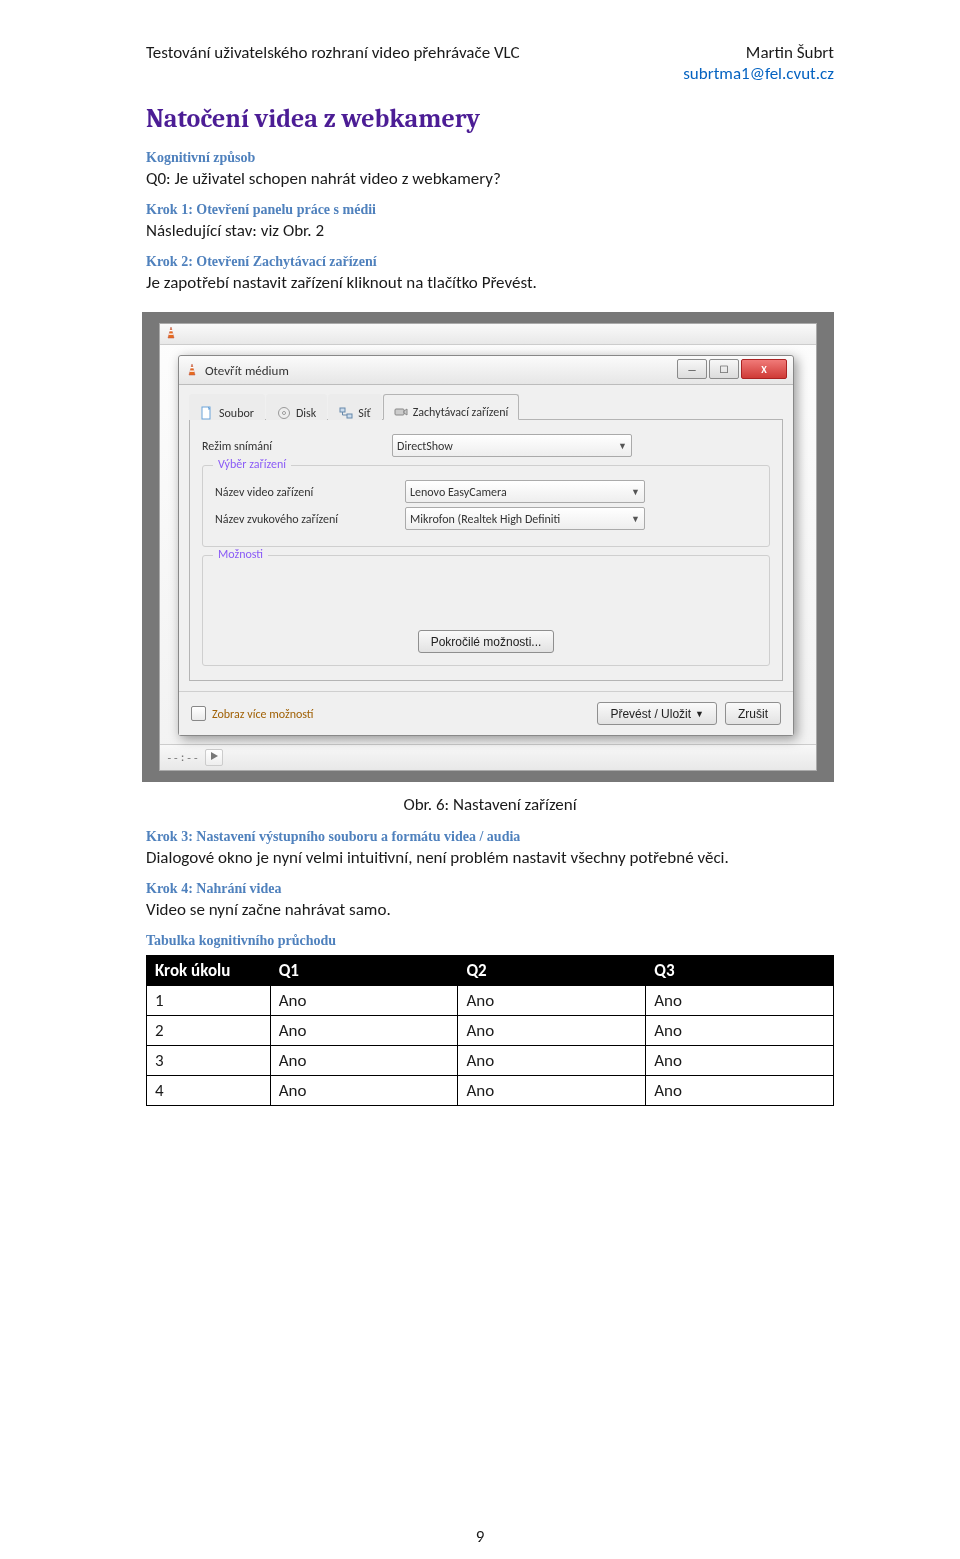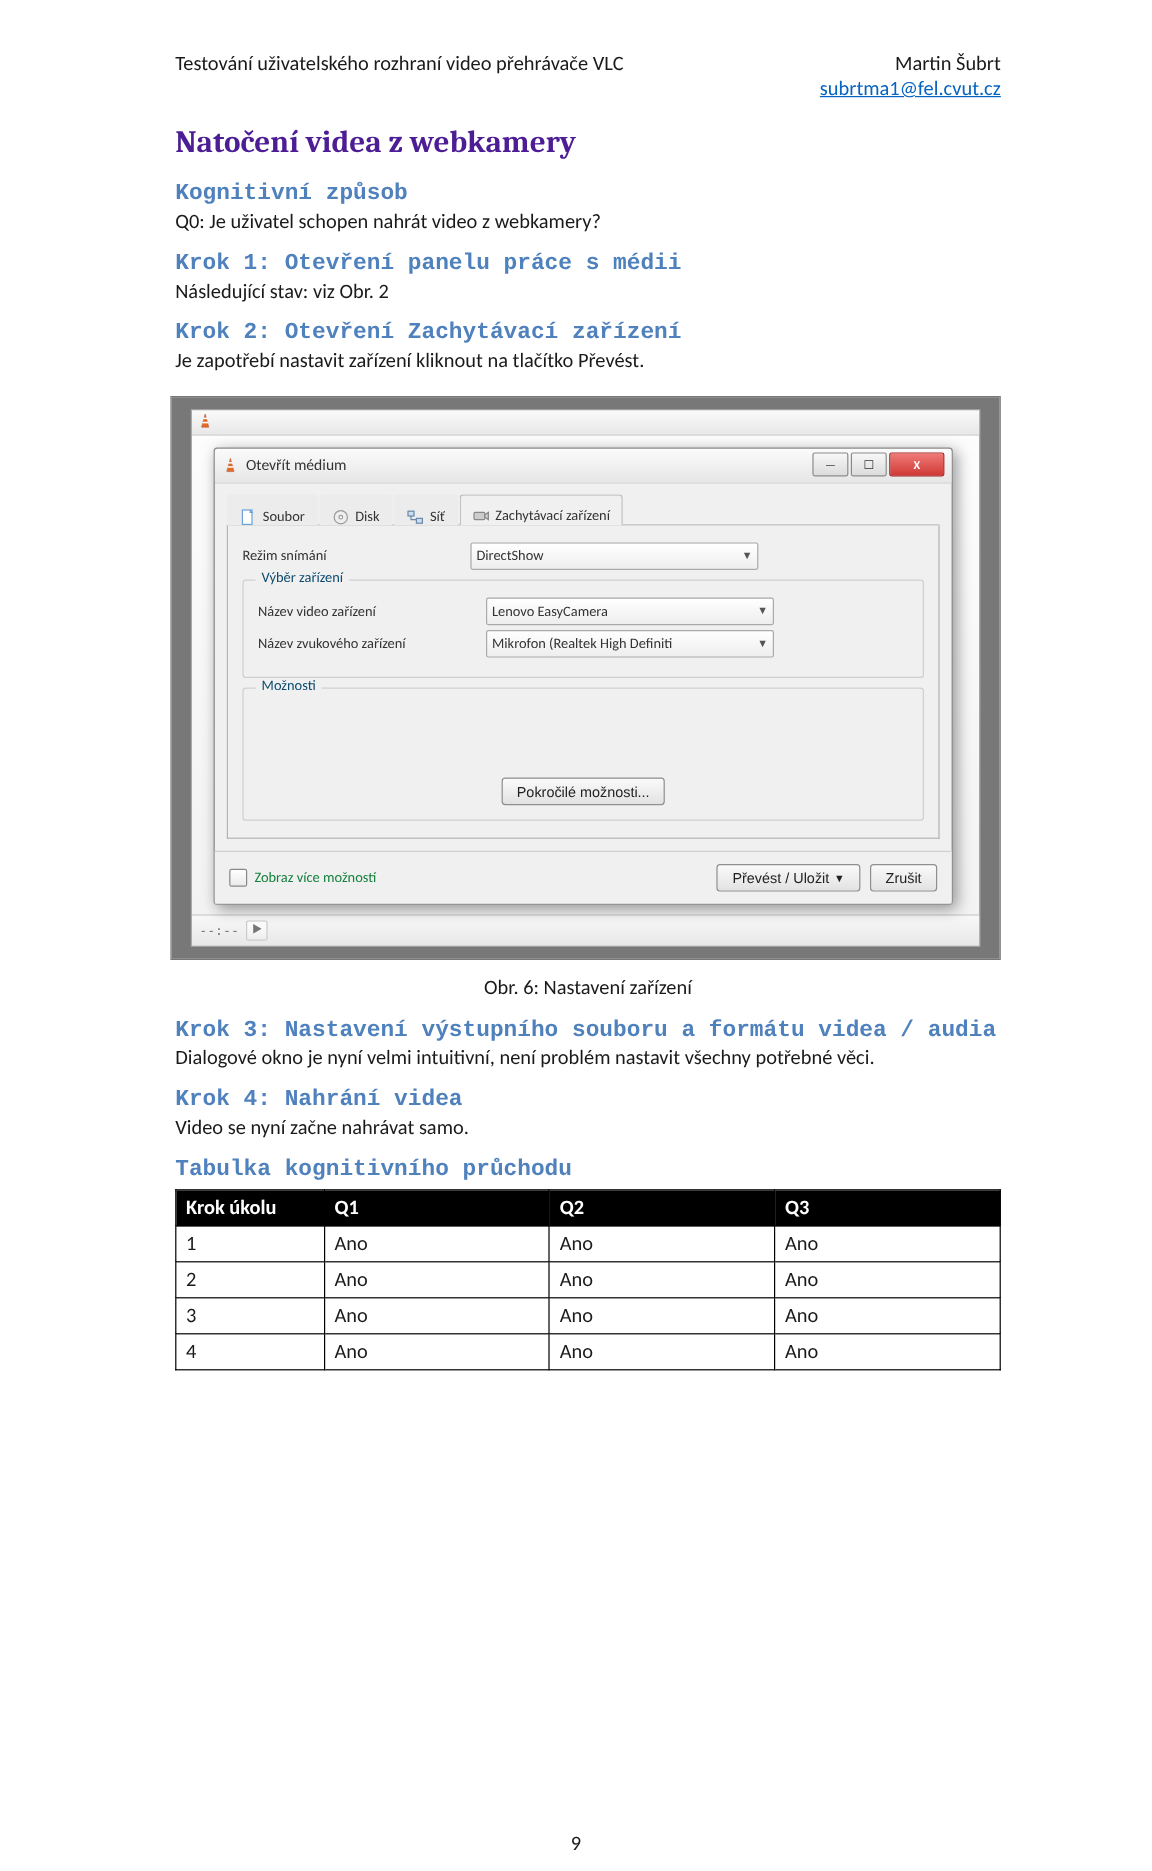--- a/index.html
+++ b/index.html
@@ -1,21 +1,21 @@
 <!DOCTYPE html>
 <html><head>
 <meta charset="utf-8">
 <style>
 html,body{margin:0;padding:0;background:#fff;font-family:Calibri,"Segoe UI",Arial,sans-serif;color:#1a1a1a}
 .page{width:888px;min-height:1559px;margin:12px auto;position:relative;padding:30px 90px 50px 110px;box-sizing:border-box}
 .hdr{display:flex;justify-content:space-between;align-items:flex-start;font-size:17px;margin-bottom:8px}
 .hdr-right{text-align:right}
-.hdr-right a.mail{color:#0563c1;text-decoration:underline}
+.hdr-right a.mail{color:#0563c1;}
 h1.title{font-family:Cambria,Georgia,serif;font-weight:700;color:#4c1d95;font-size:26px;margin:20px 0 16px 0}
-h2.sub{font-family:Liberation Mono, monospace;font-weight:700;color:#4f81bd;font-size:19px;margin:10px 0 0 0}
+h2.sub{font-family:Liberation Serif, serif;font-weight:700;color:#4f81bd;font-size:14px;margin:10px 0 0 0}
 p.body{font-size:17px;margin:2px 0 12px 0;line-height:1.3}
 .figwrap{margin:18px 0 6px -4px;display:flex;justify-content:center}
 .caption{text-align:center;font-size:17px;margin:12px 0 14px 0}
 
 .shot{width:720px;background:#2b2b2b;padding:0;border:1px solid #777;position:relative}
 .shot-inner{background:#787878;padding:10px}
 .vlc-back{background:linear-gradient(#fdfdfd,#f2f2f2);border:1px solid #aaa;margin:0 6px}
 .vlc-titlebar{height:20px;background:linear-gradient(#fafafa,#e8e8e8);border-bottom:1px solid #ccc}
 .vlc-titlebar .cone{display:inline-block;margin:2px 4px}
 .dialog{position:relative;margin:10px 22px 8px 18px;background:#f0f0f0;border:1px solid #888;border-radius:3px;box-shadow:3px 3px 12px rgba(0,0,0,.4)}
@@ -29,21 +29,21 @@
 .tab{display:flex;align-items:flex-end;gap:5px;padding:0 10px;border:1px solid transparent;border-bottom:none;background:#ececec;margin-right:1px;position:relative;top:1px;border-radius:3px 3px 0 0}
 .tab.active{background:#f0f0f0;border-color:#b4b4b4;border-bottom:1px solid #f0f0f0}
 .ticon{width:14px;height:14px}
 .panel{border:1px solid #b4b4b4;border-top:none;background:#f0f0f0;padding:10px 12px 14px 12px}
 .row{display:flex;align-items:center;margin:4px 0;font-size:12px;color:#333}
 .row .lbl{flex:0 0 190px}
 .combo{flex:1;max-width:230px;height:21px;border:1px solid #aaa;border-radius:2px;background:linear-gradient(#fff,#eee);display:flex;align-items:center;justify-content:space-between;padding:0 4px;font-size:12px;color:#333}
 .combo .arrow{font-size:9px;color:#555}
 .textin{flex:1;max-width:230px;height:19px;border:1px solid #aaa;border-radius:2px;background:#fff}
 .group{border:1px solid #cfcfcf;border-radius:3px;padding:10px 12px 12px 12px;margin-top:8px;position:relative}
-.group .legend{position:absolute;top:-9px;left:10px;background:#f0f0f0;padding:0 5px;font-size:12px;color:#0c4a6e}
+.group .legend{position:absolute;top:-9px;left:10px;background:#f0f0f0;padding:0 5px;font-size:12px;color:#8b5cf6}
 .spacer-right{display:flex;justify-content:center;margin-top:8px}
 .btn{height:23px;padding:0 12px;border:1px solid #8f8f8f;border-radius:3px;background:linear-gradient(#fafafa,#e2e2e2);font-size:12px;color:#222;display:inline-flex;align-items:center;gap:4px}
 .bottom-row{display:flex;align-items:center;padding:10px 12px;border-top:1px solid #cfcfcf;background:#f0f0f0}
 .chk{width:13px;height:13px;border:1px solid #888;border-radius:2px;background:linear-gradient(#fff,#eaeaea);margin-right:6px;display:inline-block}
 .bottom-row .right{margin-left:auto;display:flex;gap:8px}
 .vlc-bottom{display:flex;align-items:center;gap:6px;padding:4px 6px;background:linear-gradient(#f8f8f8,#e8e8e8);border-top:1px solid #ccc;font-size:11px;color:#777}
 .dash{font-family:monospace}
 .play{display:inline-block;border:1px solid #ccc;border-radius:2px;padding:1px 3px;background:linear-gradient(#fff,#eee)}
 
 .cone svg{display:block}
@@ -172,21 +172,21 @@
                   <div style="height:56px"></div>
                   <div class="spacer-right">
                     <button class="btn">Pokročilé možnosti...</button>
                   </div>
                 </div>
               </div>
             </div>
 
             <div class="bottom-row">
               <span class="chk"></span>
-              <span style="font-size:12px;color:#15803d">Zobraz více možností</span>
+              <span style="font-size:12px;color:#a16207">Zobraz více možností</span>
               <div class="right">
                 <button class="btn">
                   <span>Převést / Uložit</span>
                   <span style="font-size:9px">▼</span>
                 </button>
                 <button class="btn">Zrušit</button>
               </div>
             </div>
           </div>
 

